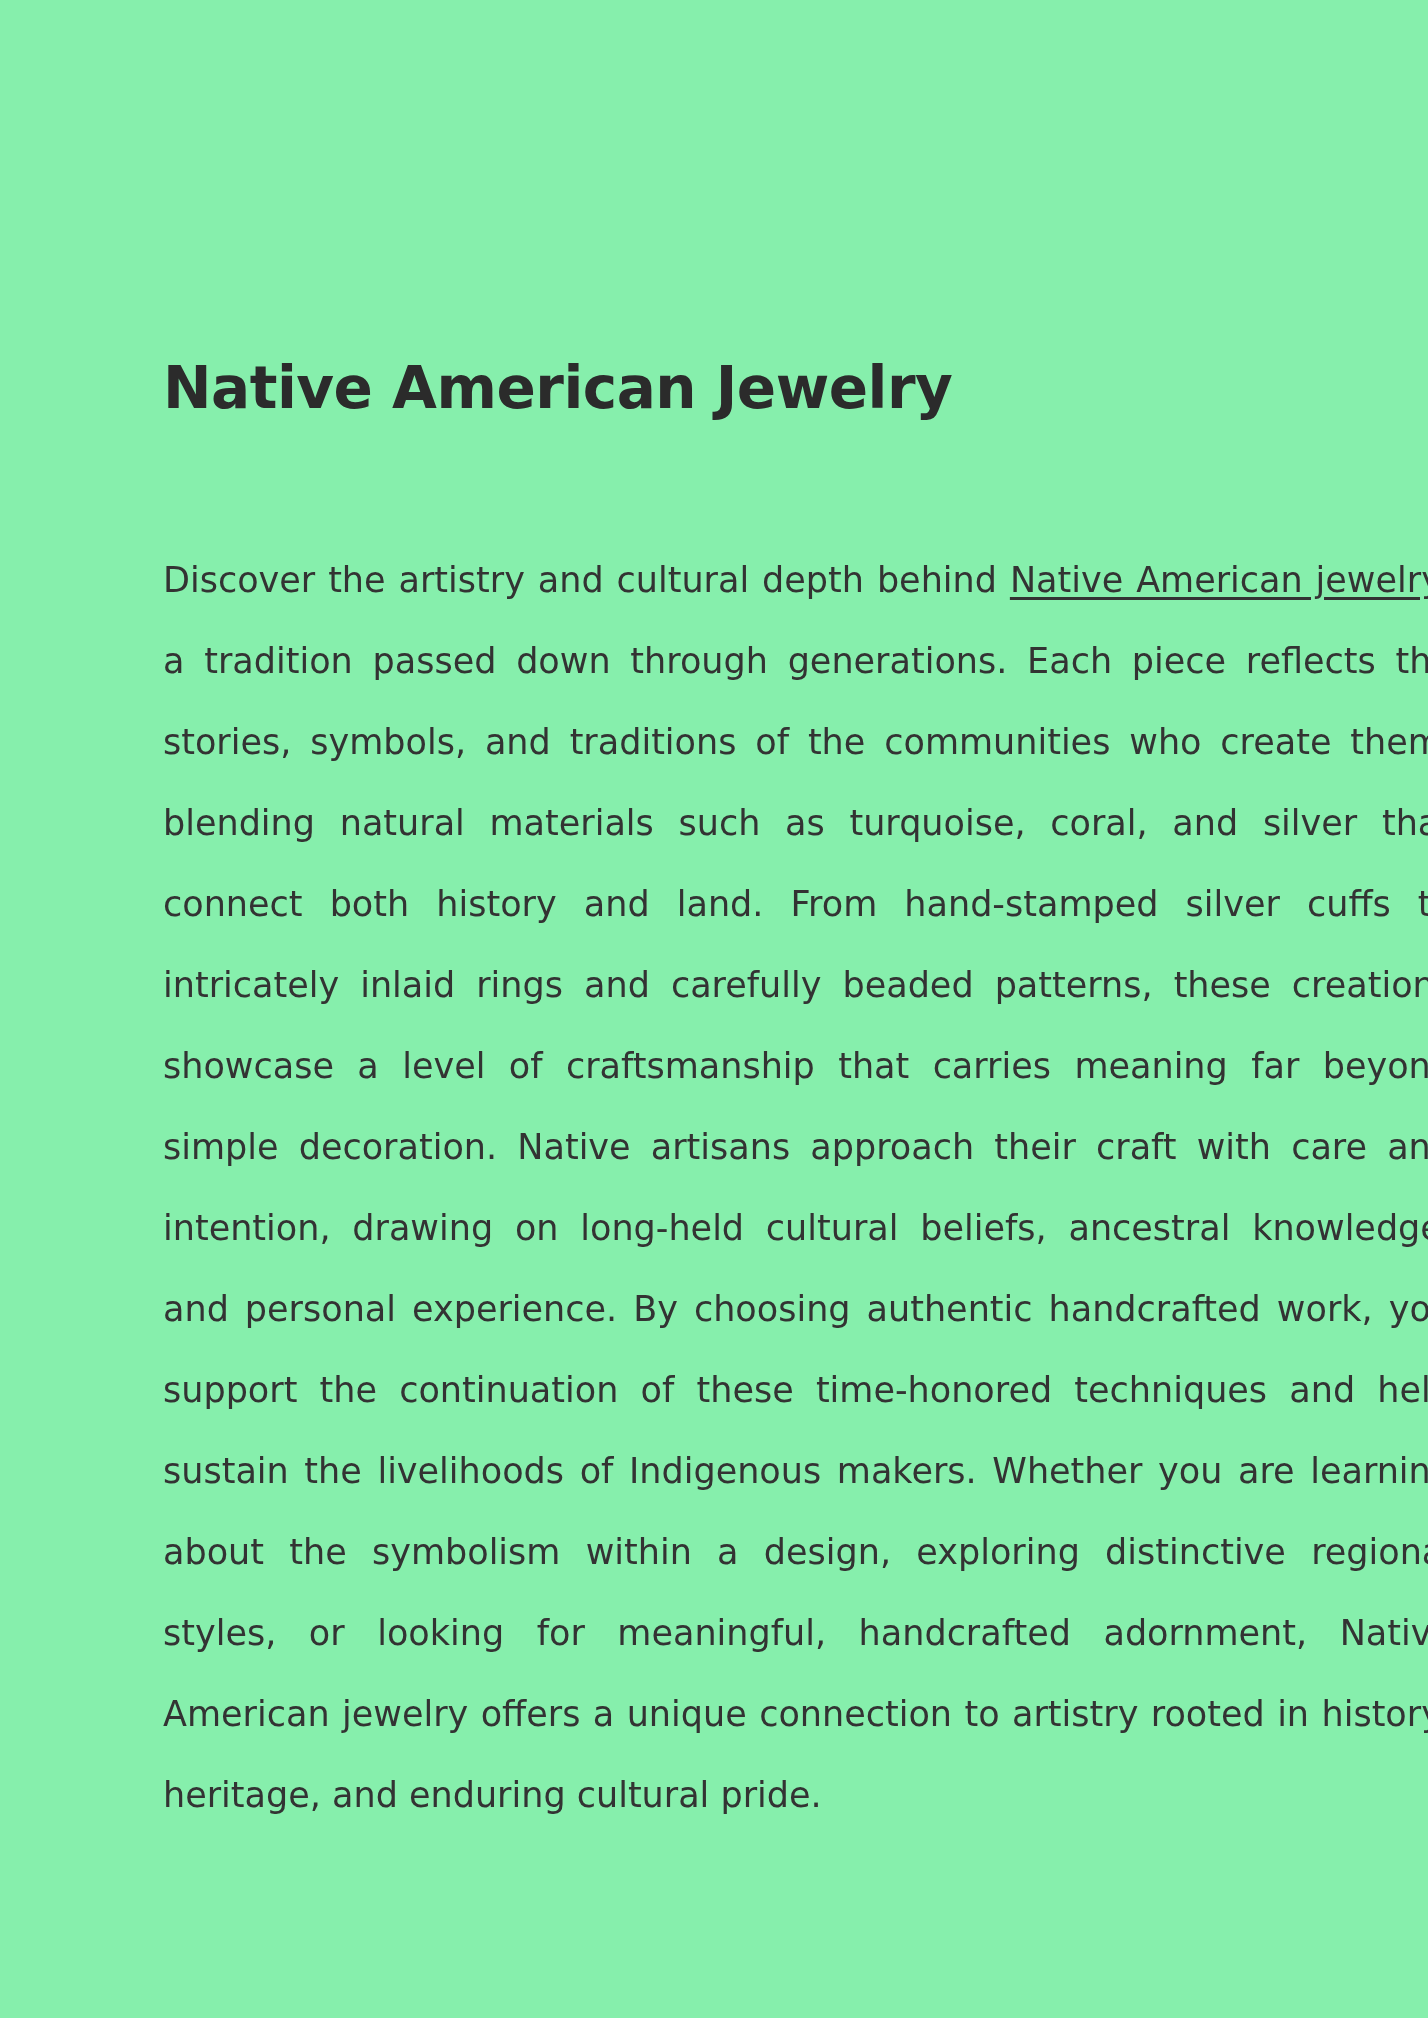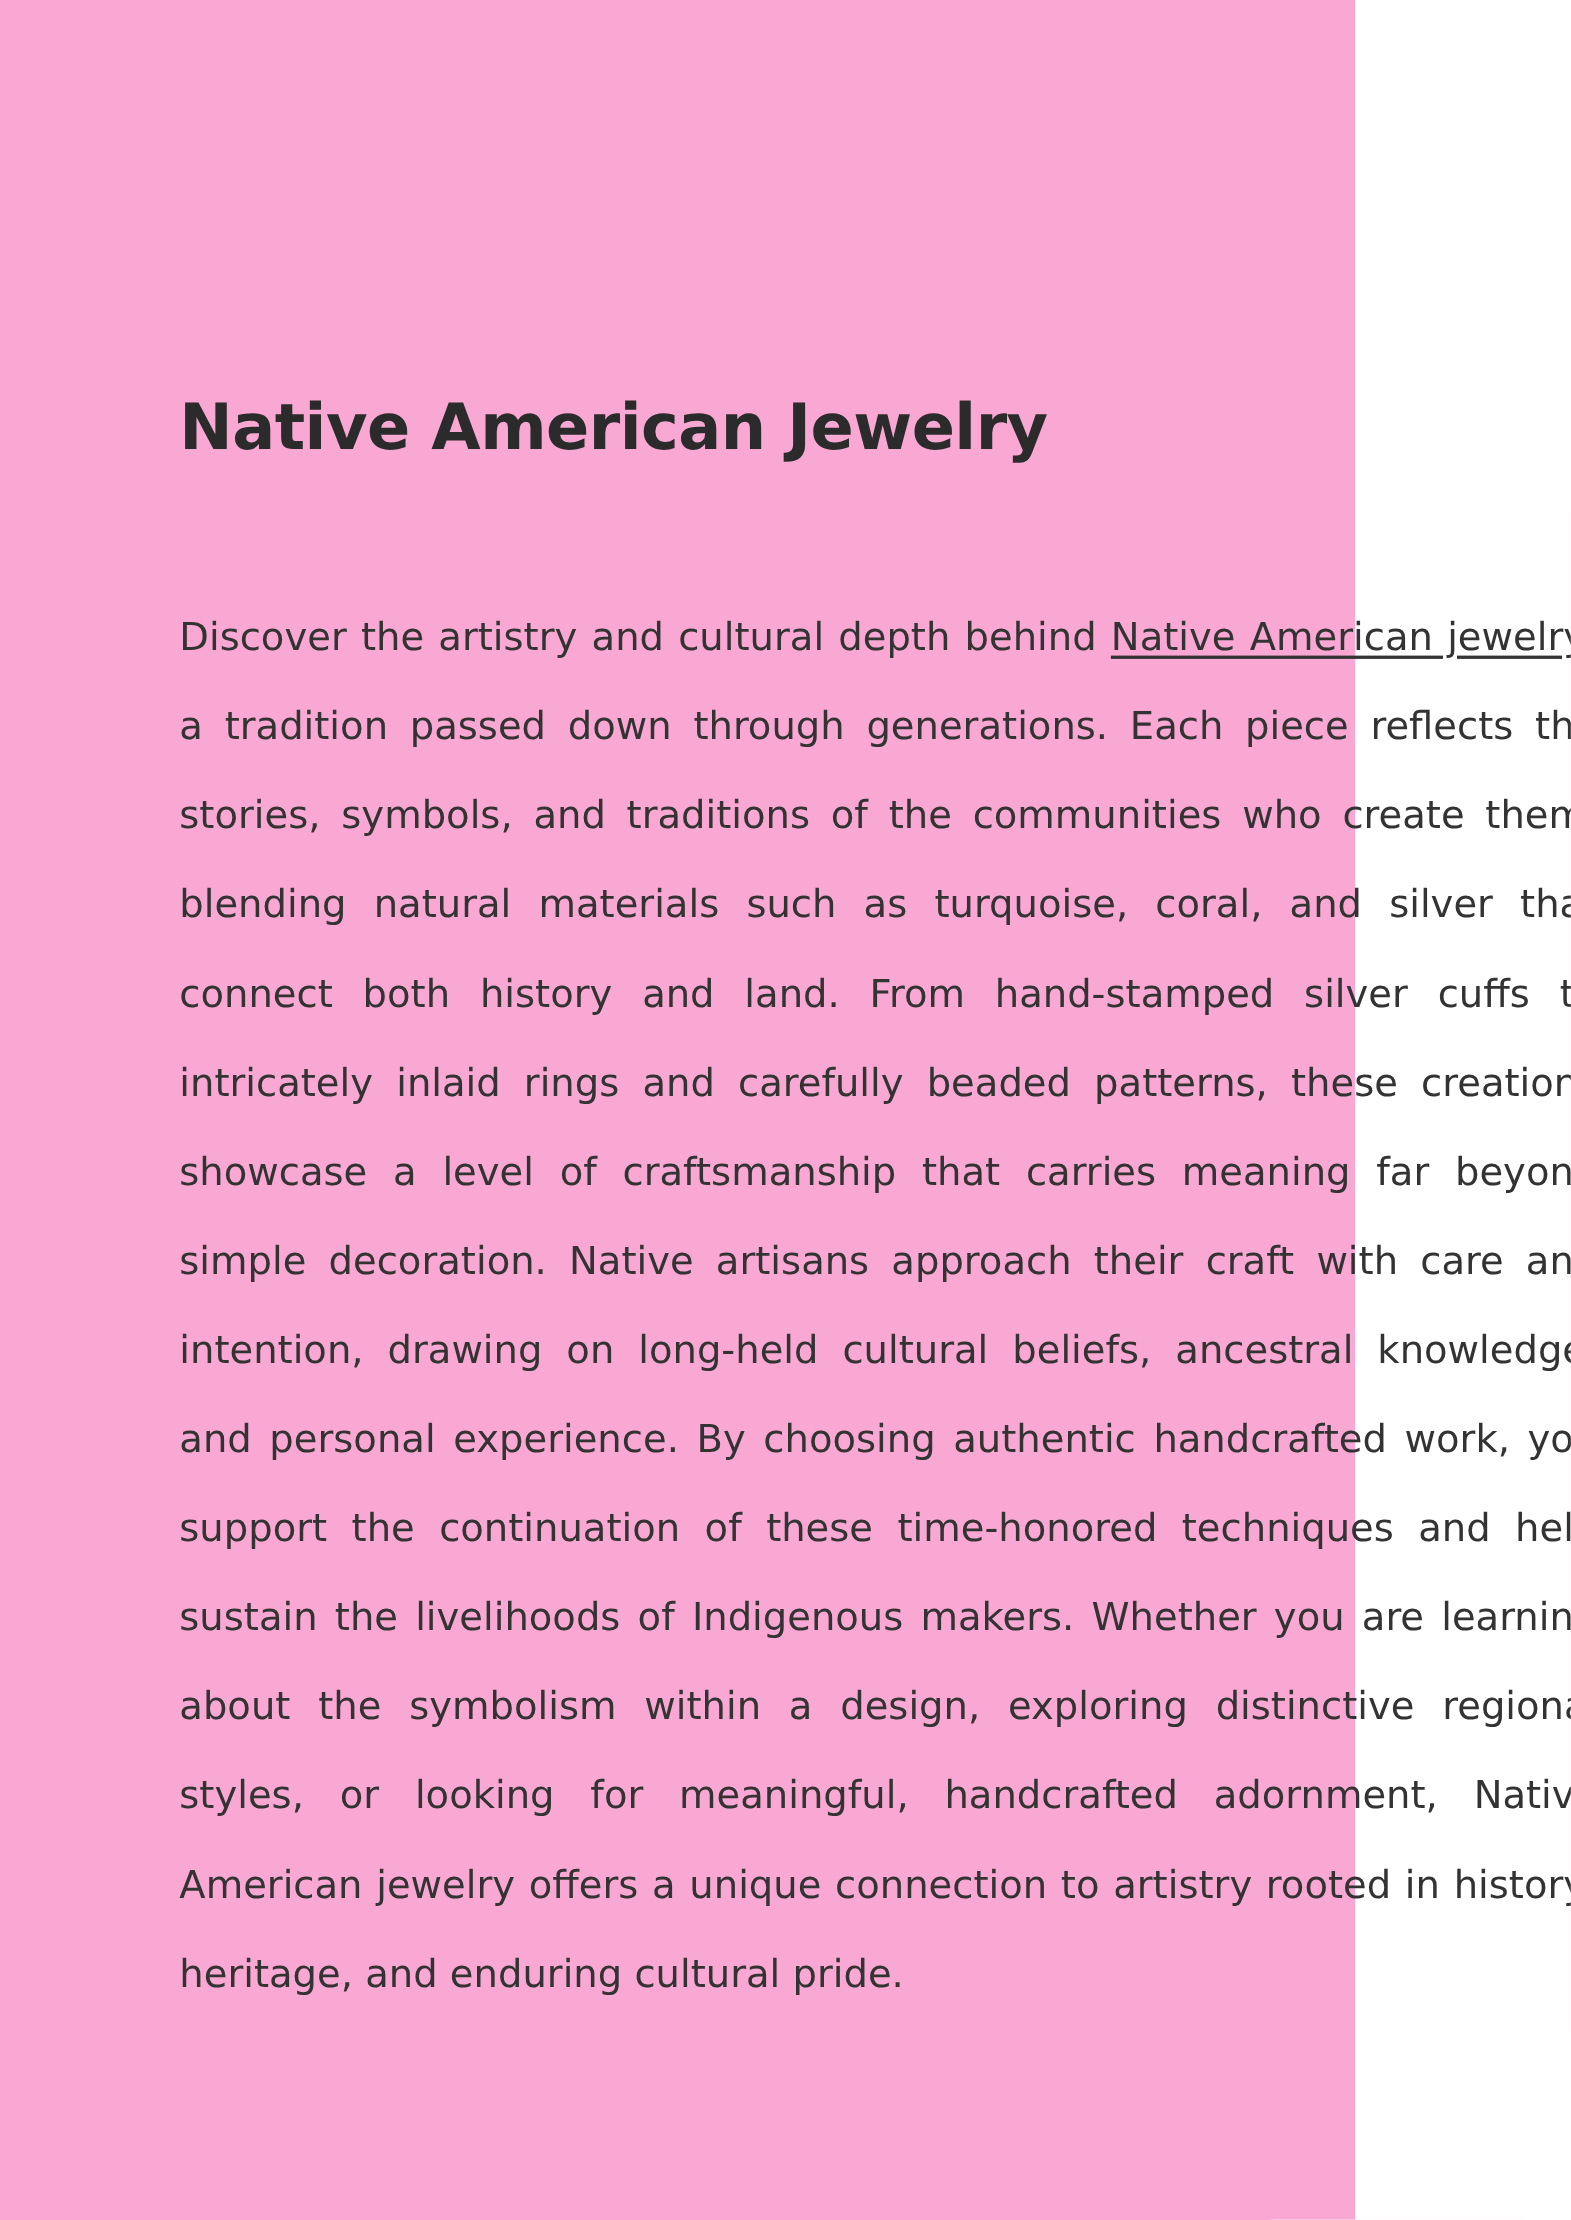--- a/index.html
+++ b/index.html
@@ -10,23 +10,23 @@
   body {
     width: 1428px;
     height: 2018px;
     overflow: hidden;
     font-family: "DejaVu Sans", sans-serif;
     -webkit-font-smoothing: antialiased;
   }
 
   .page {
     position: relative;
-    width: 1232px;
+    width: 1428px;
     height: 2018px;
-    background: #f9a8d4;
+    background: #86efac;
     box-sizing: border-box;
   }
 
   .content {
     position: absolute;
     left: 163px;
     top: 355px;
     width: 1400px; 
   }
 

